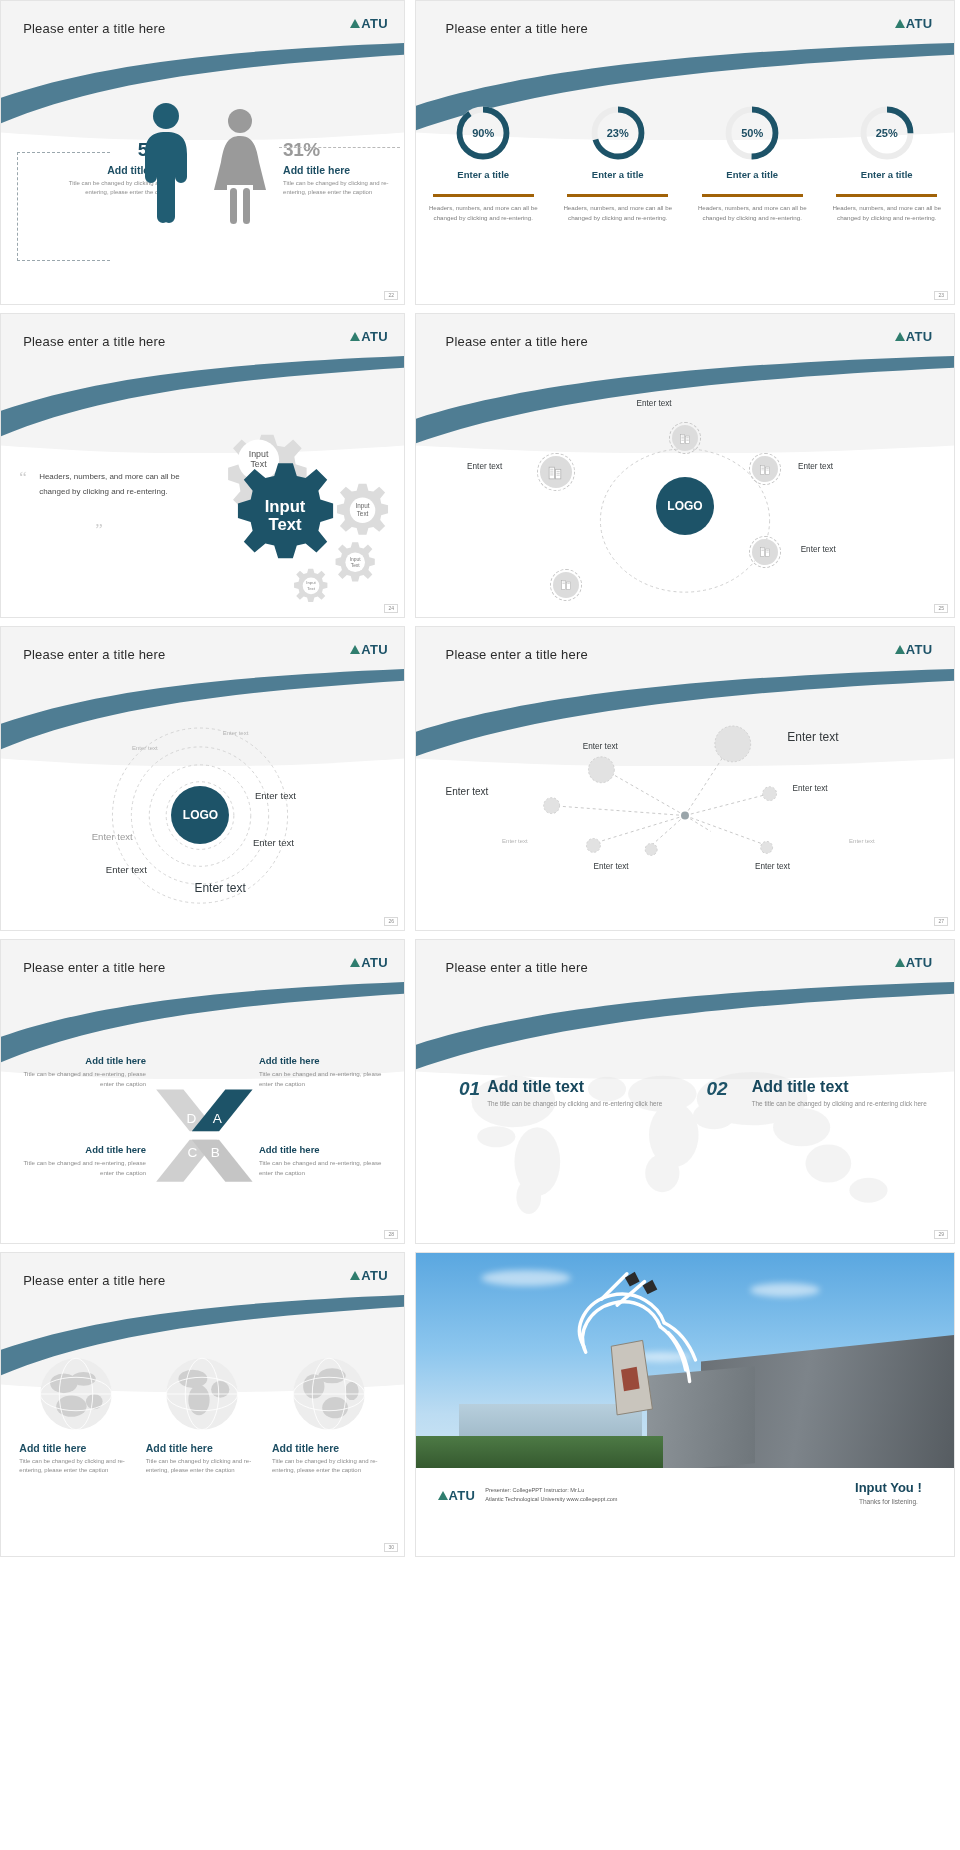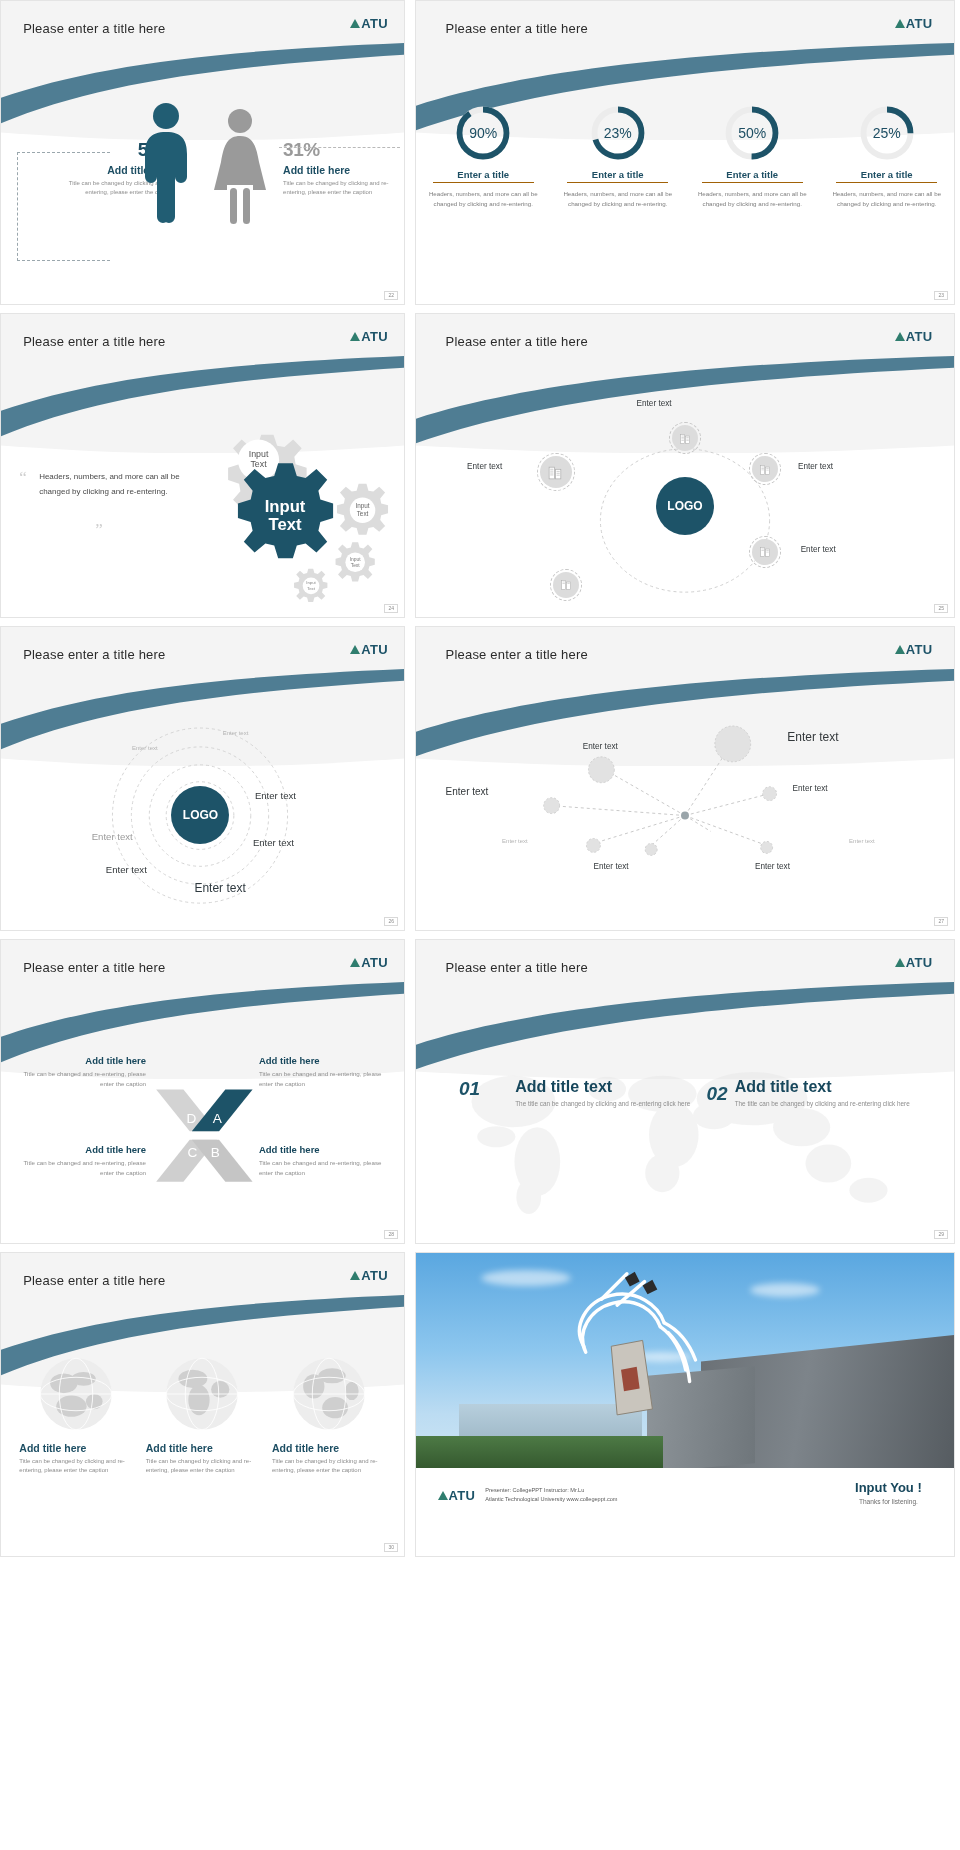--- a/index.html
+++ b/index.html
@@ -62,23 +62,23 @@
   .addtitle { font-size:10.5px; font-weight:bold; color:#1d4e63; margin-top:3px;}
   .cap { font-size:6px; color:#8d8d8d; line-height:1.55; margin-top:3px; }
   .dashbox { border:1px dashed #9aa7ad; border-right:none; }
 
   
   .donut-wrap{ display:flex; justify-content:space-around; width:100%; }
   .donut-col{ width:23%; text-align:center; }
   .donut { position:relative; width:58px;height:58px;margin:0 auto; }
   .donut svg{ transform:rotate(-90deg); }
   .donut .val{ position:absolute;inset:0;display:flex;align-items:center;justify-content:center;
-    font-size:14px;font-weight:normal;color:#1d4e63; }
+    font-size:11px;font-weight:bold;color:#1d4e63; }
   .dtitle{ font-size:9.5px;font-weight:bold;color:#1d4e63;margin-top:7px;
-    padding-bottom:2px;border-bottom:1px solid #a16207; display:inline-block; width:82%;}
+    padding-bottom:14px;border-bottom:3px solid #a16207; display:inline-block; width:82%;}
   .dcap{ font-size:6.2px;color:#7d7d7d;line-height:1.7;margin-top:6px;padding:0 6px; }
 
   
   .quote{font-size:17px;color:#cfcfcf;font-family:"Liberation Serif",serif;line-height:.6;}
 
   
   .hub-logo{ width:58px;height:58px;border-radius:50%;background:#1d5368;color:#fff;
     display:flex;align-items:center;justify-content:center;font-size:12px;font-weight:bold;}
   .ent{ font-size:8.2px;color:#33383b; white-space:nowrap;}
   .ent.sm{font-size:6px;color:#b4b4b4;}
@@ -506,28 +506,28 @@
           <ellipse cx="248" cy="90" rx="26" ry="34"></ellipse>
           <ellipse cx="236" cy="130" rx="18" ry="20"></ellipse>
           <ellipse cx="330" cy="52" rx="58" ry="28"></ellipse>
           <ellipse cx="382" cy="82" rx="30" ry="20"></ellipse>
           <ellipse cx="410" cy="120" rx="24" ry="20"></ellipse>
           <ellipse cx="452" cy="148" rx="20" ry="13"></ellipse>
           <ellipse cx="290" cy="70" rx="22" ry="14"></ellipse>
           <ellipse cx="178" cy="42" rx="20" ry="13"></ellipse>
         </g>
       </svg>
-      <div style="position:absolute;left:8%;top:20%;display:flex;gap:7px;align-items:flex-start;width:43%;justify-content:space-between;">
+      <div style="position:absolute;left:8%;top:20%;display:flex;gap:7px;align-items:flex-start;width:43%;">
         <div class="bignum">01</div>
         <div>
           <div class="ntitle">Add title text</div>
           <div class="ncap">The title can be changed by clicking and re-entering click here</div>
         </div>
       </div>
-      <div style="position:absolute;left:54%;top:20%;display:flex;gap:7px;align-items:center;width:43%;">
+      <div style="position:absolute;left:54%;top:20%;display:flex;gap:24px;align-items:flex-start;width:43%;">
         <div class="bignum">02</div>
         <div>
           <div class="ntitle">Add title text</div>
           <div class="ncap">The title can be changed by clicking and re-entering click here</div>
         </div>
       </div>
     </div>
     <div class="pgnum">29</div>
   </div>
 

